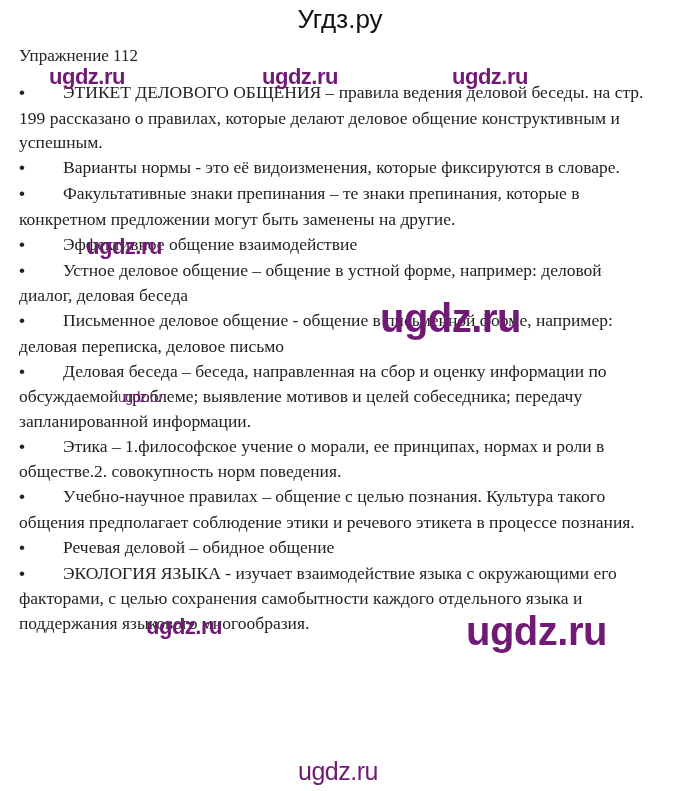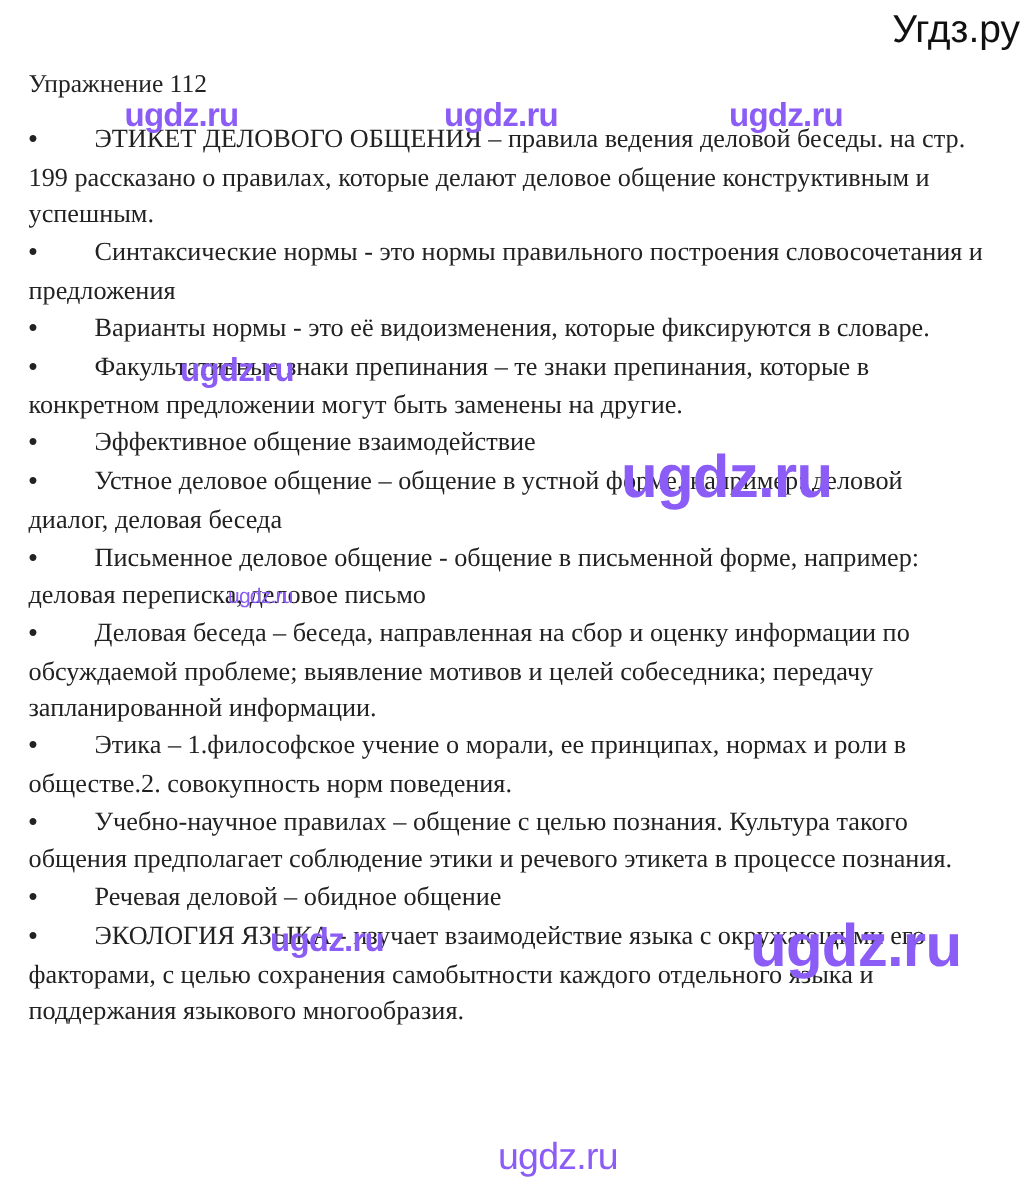--- a/index.html
+++ b/index.html
@@ -2,59 +2,56 @@
 <html><head>
   <meta charset="utf-8">
   <style>
     html, body { margin: 0; padding: 0; background: #ffffff; }
     body {
       width: 680px; height: 791px; position: relative; overflow: hidden;
       color: #111111;
       font-family: "Liberation Serif", serif;
     }
     .site-title {
-      position: absolute; top: 4px; left: 0; width: 680px; text-align: right;
+      position: absolute; top: 4px; left: 0; width: 680px; text-align: center;
       font-family: "Liberation Sans", sans-serif; font-size: 26px; color: #111;
     }
     .exercise-title {
       position: absolute; left: 19px; top: 46px;
       font-size: 17px; font-weight: normal; color: #222;
     }
     .content {
       position: absolute; left: 19px; top: 80px; width: 640px;
       font-size: 17.5px; line-height: 24.5px; color: #222;
     }
     .item { position: relative; margin: 0 0 0.5px 0; }
     .bullet {
       display: inline-block; width: 44px; font-size: 17px;
       font-family: "Liberation Sans", sans-serif;
     }
     .term { font-weight: normal; }
     .wm {
       position: absolute; font-family: "Liberation Sans", sans-serif;
-      font-weight: bold; color: #8b5cf6; letter-spacing: -0.5px; margin-left: 34px;
+      font-weight: bold; color: #701a75; letter-spacing: -0.5px;
     }
     .wm-sm { font-size: 22px; }
     .wm-xs { font-size: 14px; font-weight: normal; }
     .wm-lg { font-size: 40px; }
     .wm-footer { font-size: 25px; font-weight: normal; }
   </style>
 </head>
 <body>
 
 <div class="site-title">Угдз.ру</div>
 
 <div class="exercise-title">Упражнение 112</div>
 
 <div class="content">
   <div class="item">
     <span class="bullet">•</span><span class="term">ЭТИКЕТ ДЕЛОВОГО ОБЩЕНИЯ –</span><span> правила ведения деловой беседы. на стр. 199 рассказано о правилах, которые делают  деловое общение конструктивным и успешным.</span>
-  </div>
-  <div class="item">
-    <span class="bullet">•</span><span class="term">Синтаксические нормы - это нормы</span><span> правильного построения словосочетания и предложения</span>
   </div>
   <div class="item">
     <span class="bullet">•</span><span class="term">Варианты нормы  - это</span><span> её видоизменения, которые фиксируются в словаре.</span>
   </div>
   <div class="item">
     <span class="bullet">•</span><span class="term">Факультативные знаки препинания –</span><span> те знаки препинания, которые в конкретном предложении могут быть заменены на другие.</span>
   </div>
   <div class="item">
     <span class="bullet">•</span><span class="term">Эффективное общение взаимодействие</span><span></span>
   </div>

